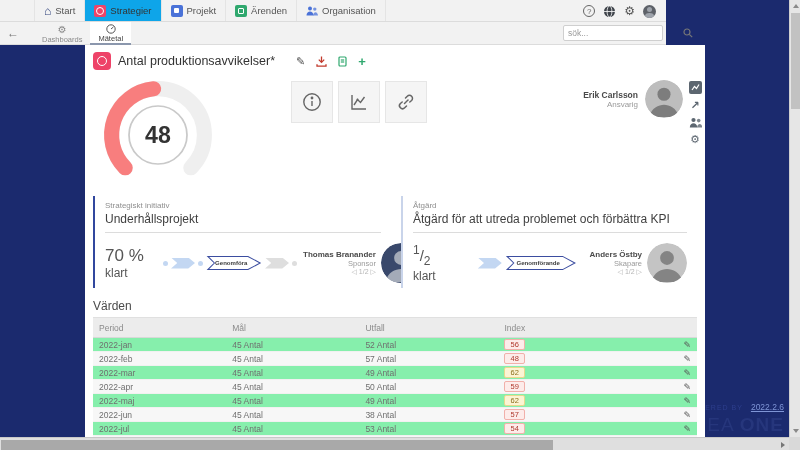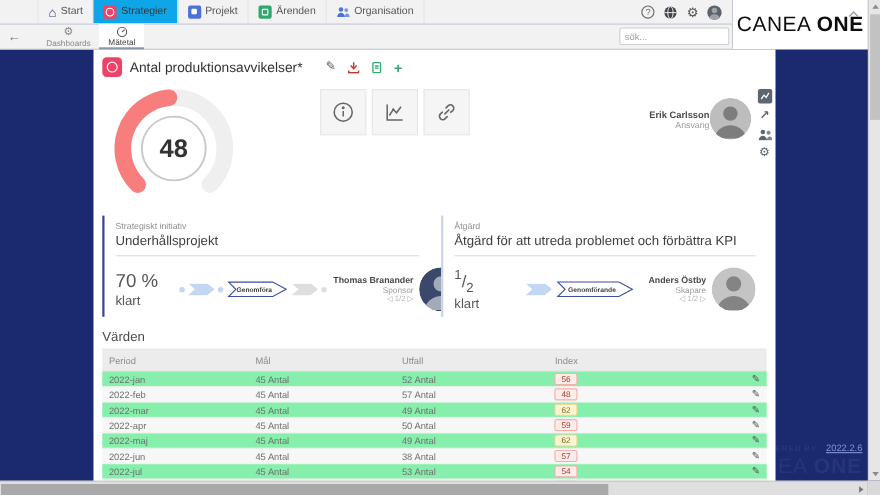--- a/index.html
+++ b/index.html
@@ -56,21 +56,21 @@
   .plusglyph { font-size:13px; color:#2fa86e; font-weight:bold; cursor:pointer; line-height:1; }
 
   .gaugewrap { position:absolute; left:15px; top:32px; width:116px; height:116px; }
   .datenav { position:absolute; left:12px; top:153px; width:128px; display:flex; align-items:center; justify-content:space-between; }
   .datenav .chev { font-size:11px; color:#9a9a9a; cursor:pointer; }
   .period { font-size:11px; font-weight:bold; color:#333; }
 
   .btnrow { position:absolute; left:206px; top:36px; display:flex; gap:5px; }
   .sqbtn { width:42px; height:42px; background:#f5f5f5; border:1px solid #e6e6e6; display:flex; align-items:center; justify-content:center; cursor:pointer; }
 
-  .owner { position:absolute; left:380px; top:44px; width:218px; display:flex; justify-content:flex-end; align-items:center; gap:0; }
+  .owner { position:absolute; left:380px; top:35px; width:218px; display:flex; justify-content:flex-end; align-items:center; gap:7px; }
   .ownertext { text-align:right; }
   .ownername { font-size:8.5px; font-weight:bold; color:#4a4a4a; }
   .ownerrole { font-size:8px; color:#9a9a9a; }
   .avatar { border-radius:50%; overflow:hidden; flex:0 0 auto; }
   .sidestack { position:absolute; left:603px; top:36px; width:14px; display:flex; flex-direction:column; gap:6px; align-items:center; }
   .sidestack .glyphbtn { font-size:11px; color:#5c6670; font-weight:bold; cursor:pointer; line-height:1; }
   .chartviewicon { width:13px; height:13px; background:#5c6670; border-radius:2px; display:flex; align-items:center; justify-content:center; cursor:pointer; }
 
   
   .card { position:absolute; top:151px; height:92px; background:#fff; padding:5px 10px; }
@@ -202,28 +202,20 @@
       <input type="text" placeholder="sök..." style="">
       <span class="mag">
         <svg width="10" height="10" viewBox="0 0 10 10" fill="none" stroke="#777" stroke-width="1.2">
             <circle cx="4" cy="4" r="3"></circle>
             <line x1="6.3" y1="6.3" x2="9.2" y2="9.2"></line>
           </svg>
       </span>
     </div>
   </div>
 
-  <div class="logoblock">
-    <span class="logotext"><span>CANEA</span> <span class="bold">ONE</span></span>
-    <span class="collapsechev">
-      <svg width="10" height="6" viewBox="0 0 10 6" fill="none" stroke="#9aa0ad" stroke-width="1.3">
-          <polyline points="1,5 5,1 9,5"></polyline>
-        </svg>
-    </span>
-  </div>
 
   <div class="content">
 
     <div class="kpihead">
       <span class="kpitypeicon"></span>
       <span class="kpititle">Antal produktionsavvikelser*</span>
       <span class="kpiactions">
         <span class="pencilglyph">✎</span>
         <span style="display:inline-flex;cursor:pointer">
           <svg width="11" height="11" viewBox="0 0 11 11" fill="none" stroke="#c2392b" stroke-width="1.3">

